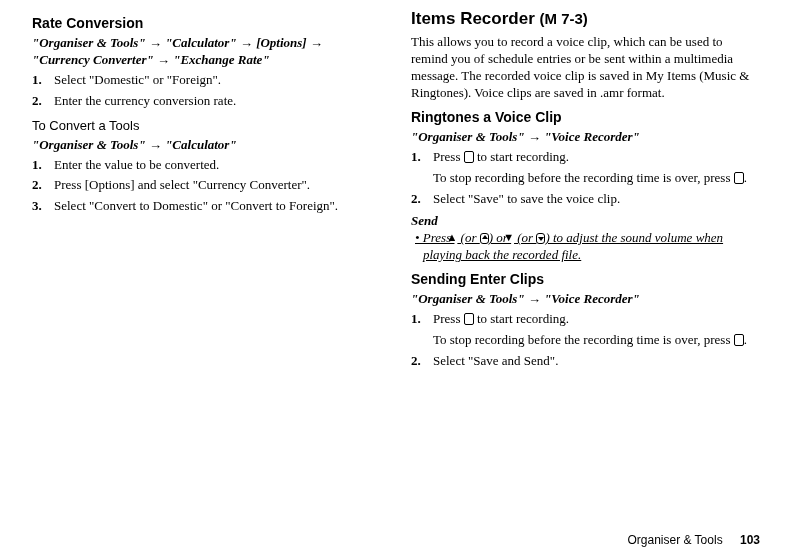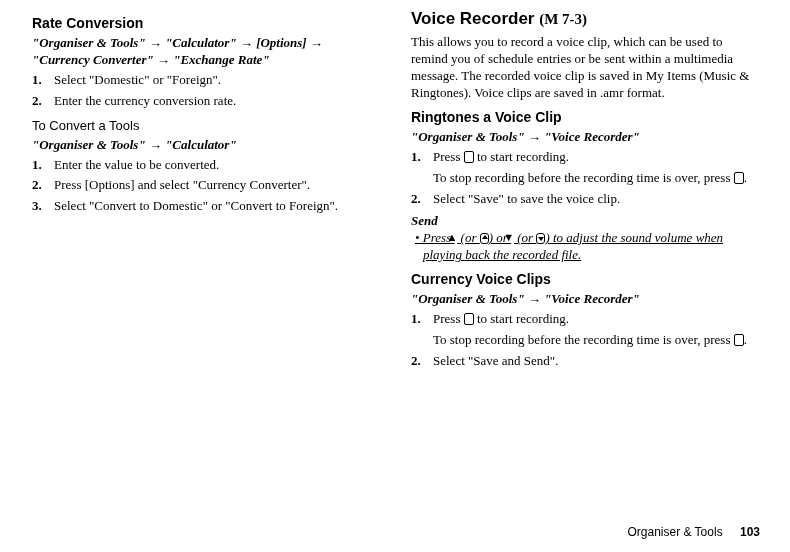--- a/index.html
+++ b/index.html
@@ -12,24 +12,24 @@
   .subsection { font-family: Arial, Helvetica, sans-serif; font-size: 13px; margin-top: 8px; margin-bottom: 2px; }
   .path { font-style: italic; font-weight: bold; margin-bottom: 3px; }
   .body-text { margin-bottom: 4px; }
   .ol { list-style: none; padding-left: 0; }
   .ol li { display: flex; margin-bottom: 4px; }
   .ol .num { font-weight: bold; width: 22px; flex-shrink:0; }
   .ol .indent-body { flex: 1; }
   .ol .indent-body p + p { margin-top: 4px; }
   .note-label { font-style: italic; font-weight: bold; margin-top: 6px; }
   .note-body { font-style: italic; padding-left: 12px; text-indent: -8px; text-decoration: underline; }
-  .footer { position: absolute; bottom: 13px; right: 30px; font-family: Arial, Helvetica, sans-serif; font-size: 12px; }
+  .footer { position: absolute; bottom: 5px; right: 30px; font-family: Arial, Helvetica, sans-serif; font-size: 12px; }
   .footer .section-name { margin-right: 14px; }
   .footer .pagenum { font-weight: bold; }
-  .menucode { font-family: Liberation Serif, serif; font-weight: bold; font-size: 15px; }
+  .menucode { font-family: Liberation Sans, sans-serif; font-weight: bold; font-size: 15px; }
   .keybox { display:inline-block; border:1px solid #000; border-radius:2px; width:10px; height:12px; vertical-align:-2px; }
   .keybox-small { display:inline-block; border:1px solid #000; border-radius:3px; width:9px; height:11px; vertical-align:-2px; position:relative; }
   .tri-up::before { content:""; position:absolute; left:1px; top:1px; border-left:3px solid transparent; border-right:3px solid transparent; border-bottom:4px solid #000; }
   .tri-down::before { content:""; position:absolute; left:1px; top:3px; border-left:3px solid transparent; border-right:3px solid transparent; border-top:4px solid #000; }
   .tri-up-char, .tri-down-char { font-style: normal; font-size:11px; display:inline-block; vertical-align:1px;}
 </style>
 </head>
 <body>
 
 <div class="page">
@@ -73,21 +73,21 @@
             <span class="num">3.</span>
             <div class="indent-body">
               <p>Select "Convert to Domestic" or "Convert to Foreign".</p>
             </div>
           </li>
       </ol>
     </div>
 
     <div class="col">
       <div class="heading-big">
-        <span>Voice Recorder</span>
+        <span>Items Recorder</span>
         <span class="menucode">(M 7-3)</span>
       </div>
       <p class="body-text">This allows you to record a voice clip, which can be used to remind you of schedule entries or be sent within a multimedia message. The recorded voice clip is saved in My Items (Music &amp; Ringtones). Voice clips are saved in .amr format.</p>
 
       <div class="heading-mid">Ringtones a Voice Clip</div>
       <p class="path">"Organiser &amp; Tools" → "Voice Recorder"</p>
       <ol class="ol">
         <li>
             <span class="num">1.</span>
           <div class="indent-body">
@@ -101,21 +101,21 @@
               <p>Select "Save" to save the voice clip.</p>
             </div>
           </li>
       </ol>
 
       <p class="note-label">Send</p>
       <p class="note-body">
         <span>• Press </span><span class="tri-up-char">▲</span><span> (or </span><span class="keybox-small tri-up"></span><span>) or </span><span class="tri-down-char">▼</span><span> (or </span><span class="keybox-small tri-down"></span><span>) to adjust the sound volume when playing back the recorded file.</span>
       </p>
 
-      <div class="heading-mid">Currency Voice Clips</div>
+      <div class="heading-mid">Sending Enter Clips</div>
       <p class="path">"Organiser &amp; Tools" → "Voice Recorder"</p>
       <ol class="ol">
         <li>
             <span class="num">1.</span>
           <div class="indent-body">
             <p><span>Press </span><span class="keybox"></span><span> to start recording.</span></p>
             <p><span>To stop recording before the recording time is over, press </span><span class="keybox"></span><span>.</span></p>
           </div>
         </li>
         <li>

